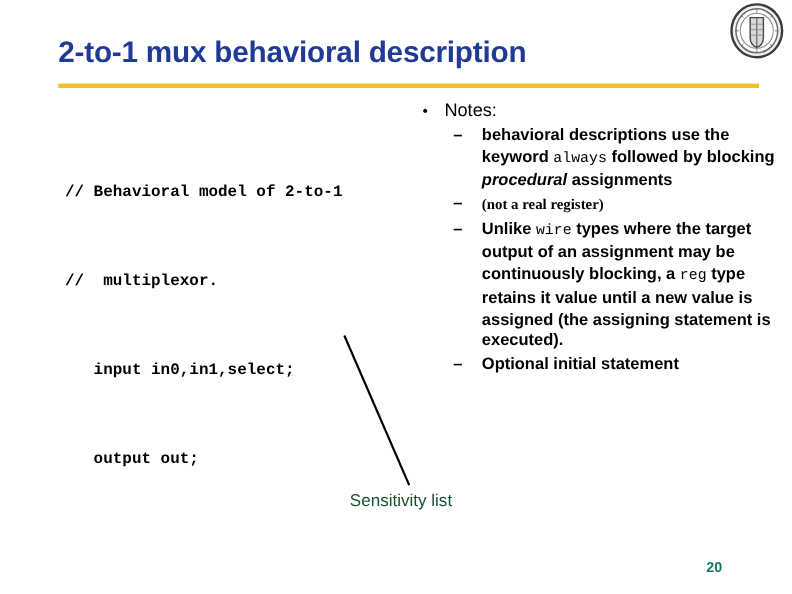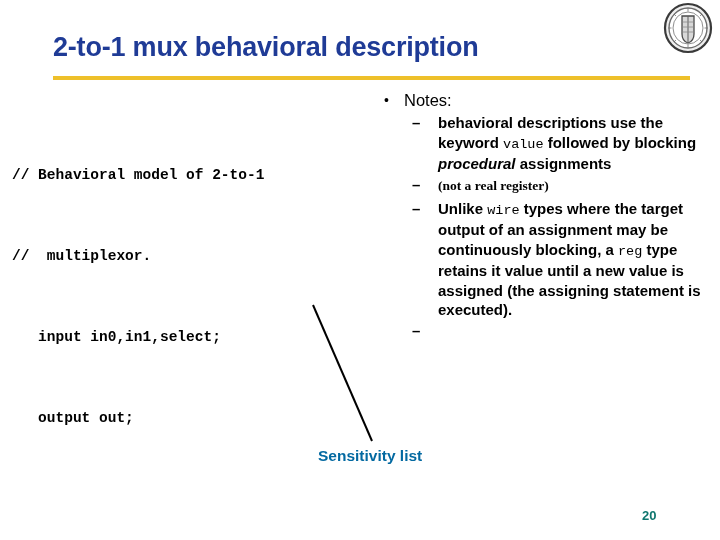--- a/index.html
+++ b/index.html
@@ -53,21 +53,21 @@
     left: 12px;
     top: 108px;
     width: 400px;
     font-family: "Liberation Mono", "DejaVu Sans Mono", monospace;
     font-size: 14.5px;
     font-weight: bold;
     color: #000000;
     line-height: 27px;
     white-space: pre;
   }
-  #code-block .ln { display: block; }
+  #code-block .ln { display: block; margin-left: 47px; }
 
   
   #notes {
     position: absolute;
     left: 382px;
     top: 90px;
     width: 334px;
     color: #000000;
   }
   .note-l1 {
@@ -126,22 +126,22 @@
     height: 155px;
     pointer-events: none;
   }
 
   
   #sens-label {
     position: absolute;
     left: 318px;
     top: 447px;
     font-size: 15.5px;
-    font-weight: bold;
-    color: #0369a1;
+    font-weight: normal;
+    color: #14532d;
     white-space: nowrap;
   }
 
   
   #page-number {
     position: absolute;
     left: 642px;
     top: 508px;
     font-size: 13px;
     font-weight: bold;
@@ -192,36 +192,37 @@
 
   <div id="notes">
 
     <div class="note-l1">
       <span class="marker">•</span>
       <span>Notes:</span>
     </div>
 
     <div class="note-l2">
       <span class="marker">–</span>
-      <span class="note-body"><span>behavioral descriptions use the keyword </span><code class="kw">value</code><span> followed by blocking </span><em class="it">procedural</em><span> assignments</span></span>
+      <span class="note-body"><span>behavioral descriptions use the keyword </span><code class="kw">always</code><span> followed by blocking </span><em class="it">procedural</em><span> assignments</span></span>
     </div>
 
     <div class="note-l2">
       <span class="marker">–</span>
     </div>
 
     <div class="note-l2b">(not a real register)</div>
 
     <div class="note-l2">
       <span class="marker">–</span>
       <span class="note-body"><span>Unlike </span><code class="kw">wire</code><span> types where the target output of an assignment may be continuously blocking, a </span><code class="kw">reg</code><span> type retains it value until a new value is assigned (the assigning statement is executed).</span></span>
     </div>
 
     <div class="note-l2">
       <span class="marker">–</span>
+      <span class="note-body"><span>Optional initial statement</span></span>
     </div>
 
   </div>
 
   <div id="pointer-line">
     <svg width="100" height="155" viewBox="0 0 100 155" aria-hidden="true">
       <line x1="23" y1="10" x2="82" y2="146" stroke="#000000" stroke-width="2"></line>
     </svg>
   </div>
 

